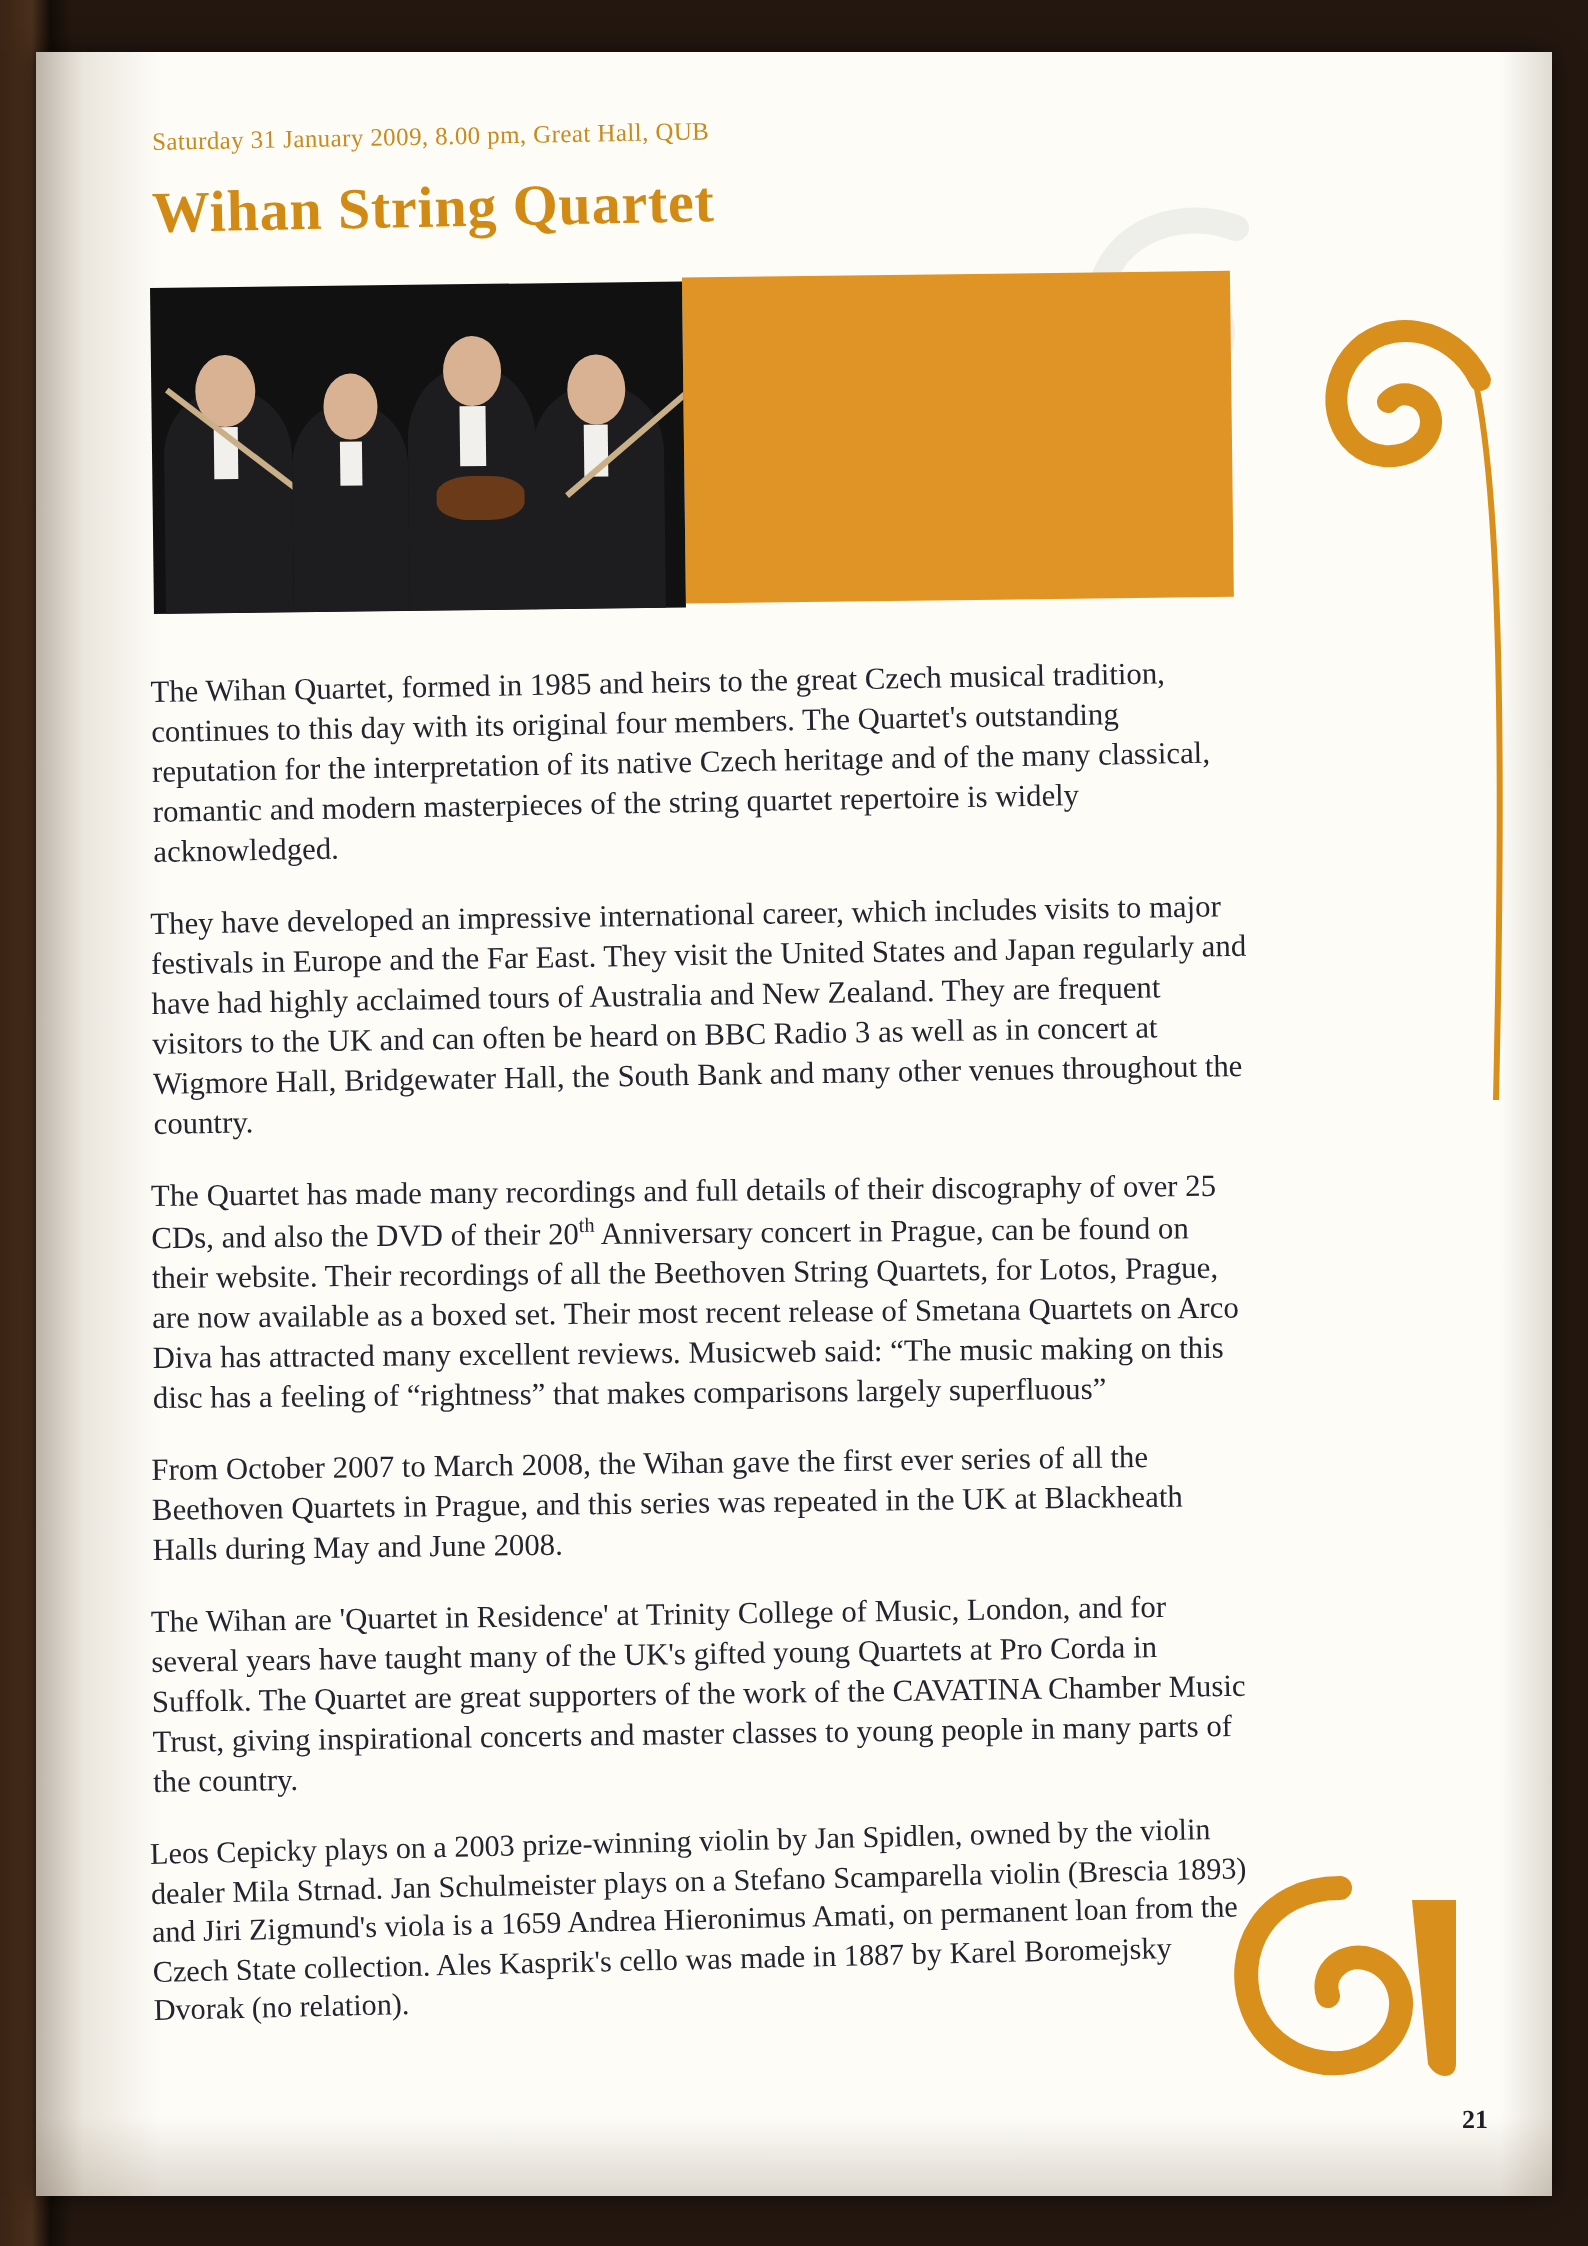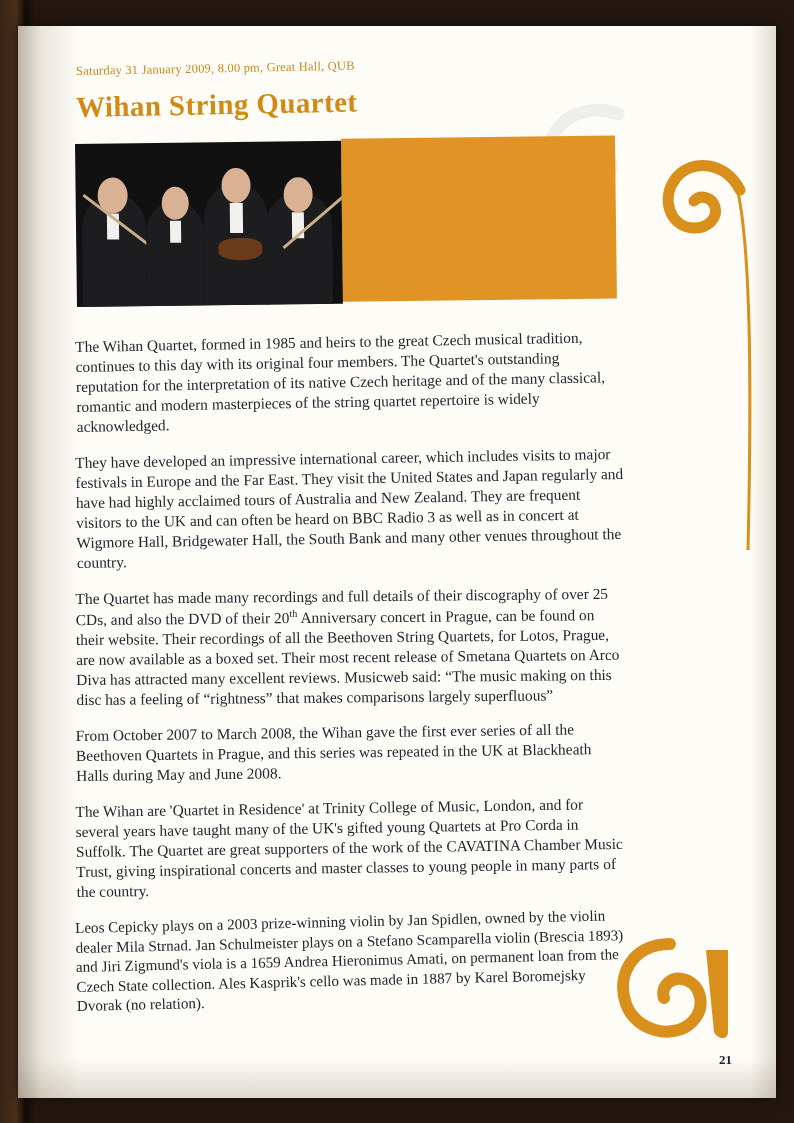--- a/index.html
+++ b/index.html
@@ -144,21 +144,21 @@
   p.b2 { transform: rotate(-0.95deg); }
   p.b3 { transform: rotate(-0.55deg); }
   p.b4 { transform: rotate(-0.75deg); }
   p.b5 { transform: rotate(-0.85deg); }
   p.b6 { transform: rotate(-1.35deg); font-size: 15.1px; }
 
   sup { font-size: 0.66em; vertical-align: super; }
 
   .page-number {
     position: absolute;
-    right: 44px;
+    right: 32px;
     bottom: 30px;
     font-family: "Liberation Serif", serif;
     font-weight: bold;
     font-size: 13px;
     color: #1d1f25;
     margin-left: 44px;
   }
 
   
   .swirl-top {

